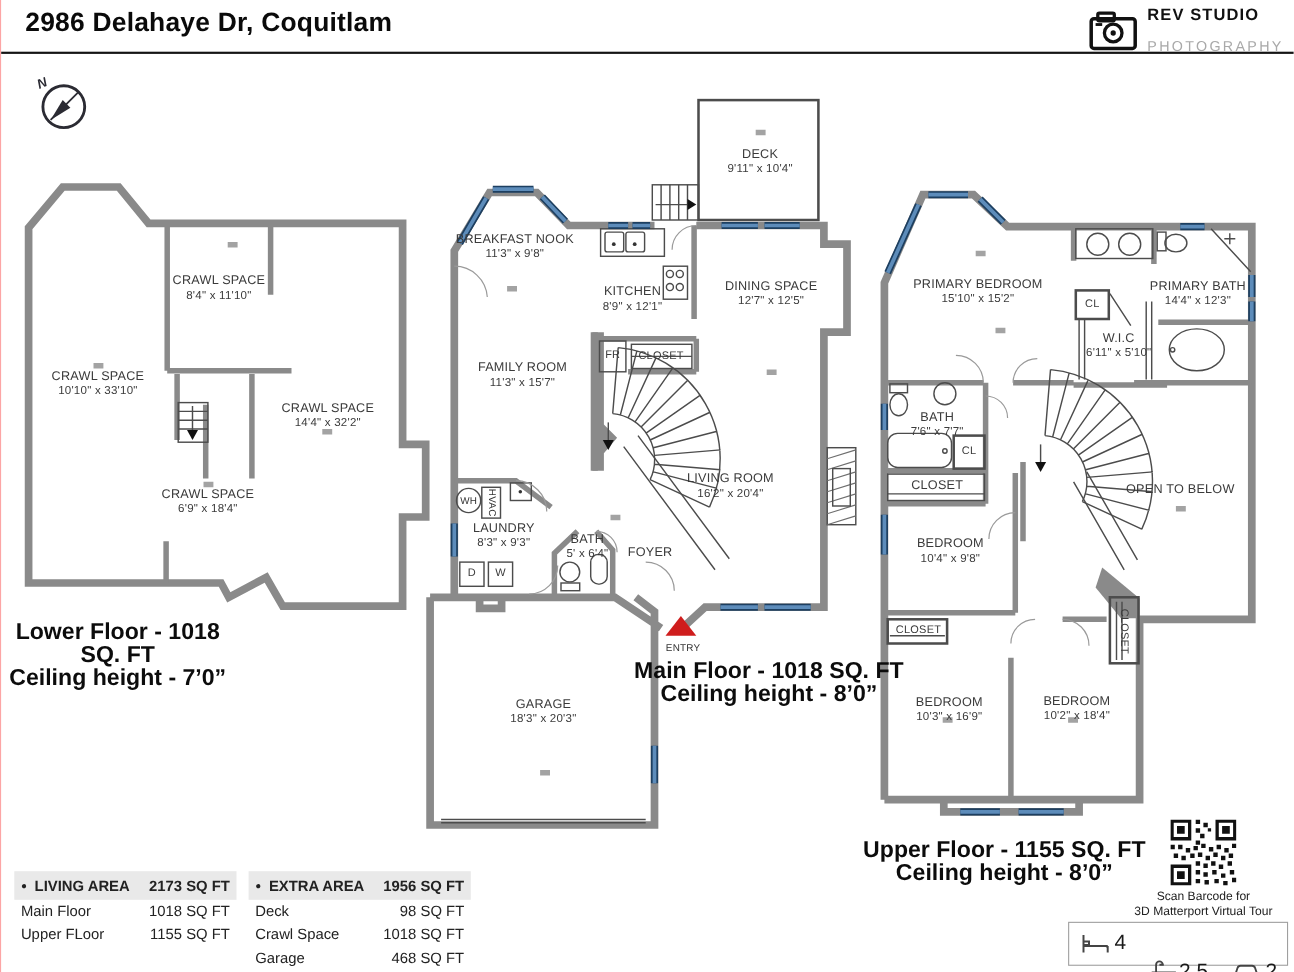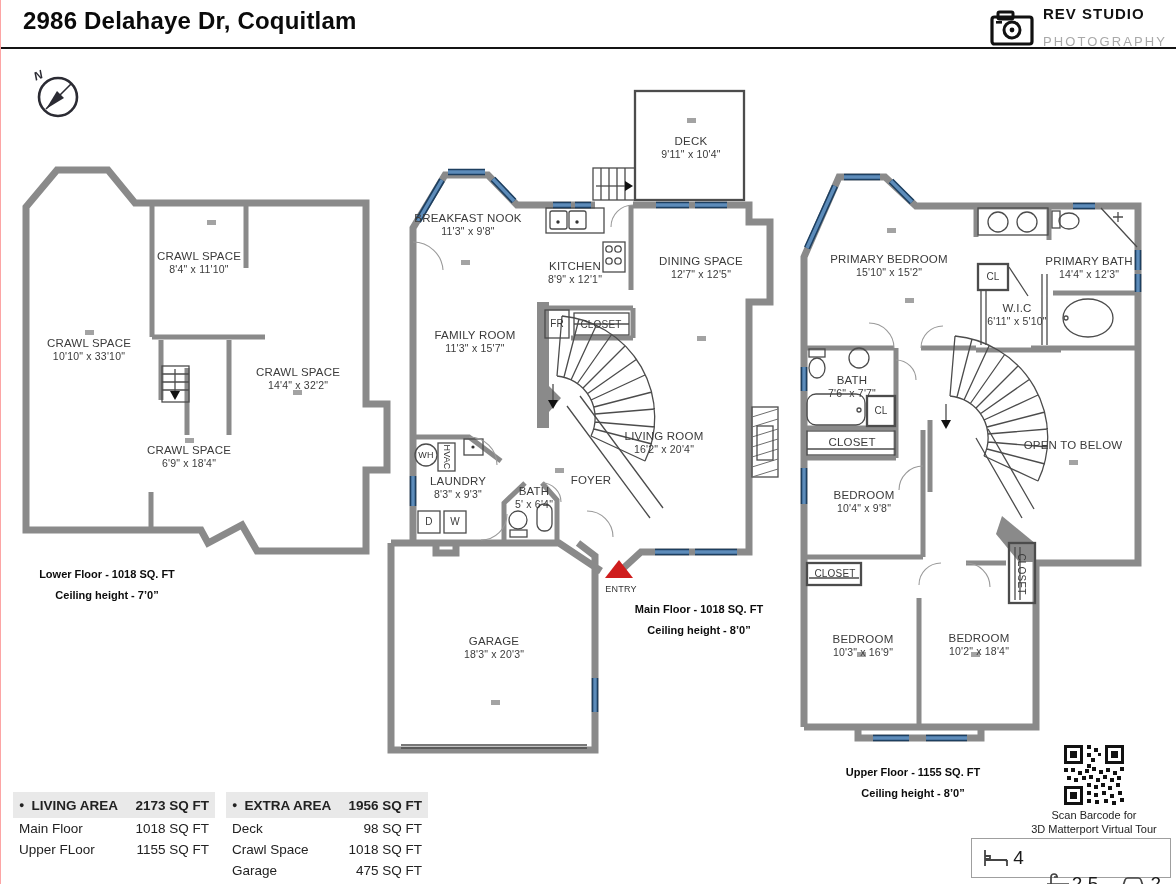--- a/index.html
+++ b/index.html
@@ -21,21 +21,21 @@
   .arc{stroke:#9a9a9a;stroke-width:1.1;fill:none;}
   .winA{stroke:#1d3f60;stroke-width:6.5;fill:none;}
   .winB{stroke:#5d8cba;stroke-width:3.4;fill:none;}
   
   .room-label{position:absolute;transform:translate(-50%,-50%);text-align:center;white-space:nowrap;
               font-size:11.5px;line-height:12.5px;color:#3b3b3b;letter-spacing:.2px;}
   .room-label .dims{display:block;font-size:10.5px;}
   .sm{font-size:10px;}
   .xs{font-size:9px;color:#333;}
   .vert{transform:translate(-50%,-50%) rotate(90deg);}
-  .floor-caption{position:absolute;text-align:center;font-weight:bold;font-size:11px;line-height:21px;color:#0c0c0c;}
+  .floor-caption{position:absolute;text-align:center;font-weight:bold;font-size:21px;line-height:21px;color:#0c0c0c;}
   
   .area-table{position:absolute;width:202px;font-size:13.5px;color:#222;}
   .at-head{display:flex;align-items:center;background:#e9e9e9;font-weight:bold;height:26px;padding:0 6px;}
   .at-head .bullet{font-size:9px;margin-right:7px;}
   .at-total{margin-left:auto;text-align:right;}
   .at-row{display:flex;height:21px;align-items:center;padding:0 6px;}
   .at-val{margin-left:auto;}
   
   .qr-wrap{position:absolute;left:1063px;top:745px;}
   .qr-caption{position:absolute;left:1003px;top:808px;width:180px;text-align:center;font-size:11px;color:#222;line-height:14px;}
@@ -224,21 +224,21 @@
   <div class="room-label" style="left:188px;top:456px"><span>CRAWL SPACE</span><span class="dims">6'9" x 18'4"</span></div>
 
   <div class="room-label" style="left:690px;top:147px"><span>DECK</span><span class="dims">9'11" x 10'4"</span></div>
   <div class="room-label" style="left:467px;top:224px"><span>BREAKFAST NOOK</span><span class="dims">11'3" x 9'8"</span></div>
   <div class="room-label" style="left:574px;top:272px"><span>KITCHEN</span><span class="dims">8'9" x 12'1"</span></div>
   <div class="room-label" style="left:700px;top:267px"><span>DINING SPACE</span><span class="dims">12'7" x 12'5"</span></div>
   <div class="room-label" style="left:474px;top:341px"><span>FAMILY ROOM</span><span class="dims">11'3" x 15'7"</span></div>
   <div class="room-label" style="left:663px;top:442px"><span>LIVING ROOM</span><span class="dims">16'2" x 20'4"</span></div>
   <div class="room-label" style="left:457px;top:487px"><span>LAUNDRY</span><span class="dims">8'3" x 9'3"</span></div>
   <div class="room-label" style="left:533px;top:497px"><span>BATH</span><span class="dims">5' x 6'4"</span></div>
-  <div class="room-label" style="left:590px;top:480px"><span>FOYER</span></div>
+  <div class="room-label" style="left:590px;top:503px"><span>FOYER</span></div>
   <div class="room-label" style="left:493px;top:647px"><span>GARAGE</span><span class="dims">18'3" x 20'3"</span></div>
   <div class="room-label sm" style="left:600px;top:325px"><span>CLOSET</span></div>
   <div class="room-label sm" style="left:556px;top:324px"><span>FR</span></div>
   <div class="room-label xs" style="left:425px;top:455px"><span>WH</span></div>
   <div class="room-label xs vert" style="left:446px;top:457px"><span>HVAC</span></div>
   <div class="room-label sm" style="left:428px;top:522px"><span>D</span></div>
   <div class="room-label sm" style="left:454px;top:522px"><span>W</span></div>
   <div class="room-label xs" style="left:620px;top:589px"><span>ENTRY</span></div>
 
   <div class="room-label" style="left:888px;top:265px"><span>PRIMARY BEDROOM</span><span class="dims">15'10" x 15'2"</span></div>
@@ -289,21 +289,21 @@
     <div class="at-row">
         <span>Deck</span>
         <span class="at-val">98 SQ FT</span>
       </div>
     <div class="at-row">
         <span>Crawl Space</span>
         <span class="at-val">1018 SQ FT</span>
       </div>
     <div class="at-row">
         <span>Garage</span>
-        <span class="at-val">475 SQ FT</span>
+        <span class="at-val">468 SQ FT</span>
       </div>
   </div>
 
   <div class="qr-wrap">
     <svg width="60" height="60" viewBox="0 0 60 60">
       <rect width="60" height="60" fill="#fff"></rect>
       <g fill="#111">
         <path d="M0,0h19v19h-19z M41,0h19v19h-19z M0,41h19v19h-19z"></path>
         <path fill="#fff" d="M3,3h13v13h-13z M44,3h13v13h-13z M3,44h13v13h-13z"></path>
         <path d="M6,6h7v7h-7z M47,6h7v7h-7z M6,47h7v7h-7z"></path>

